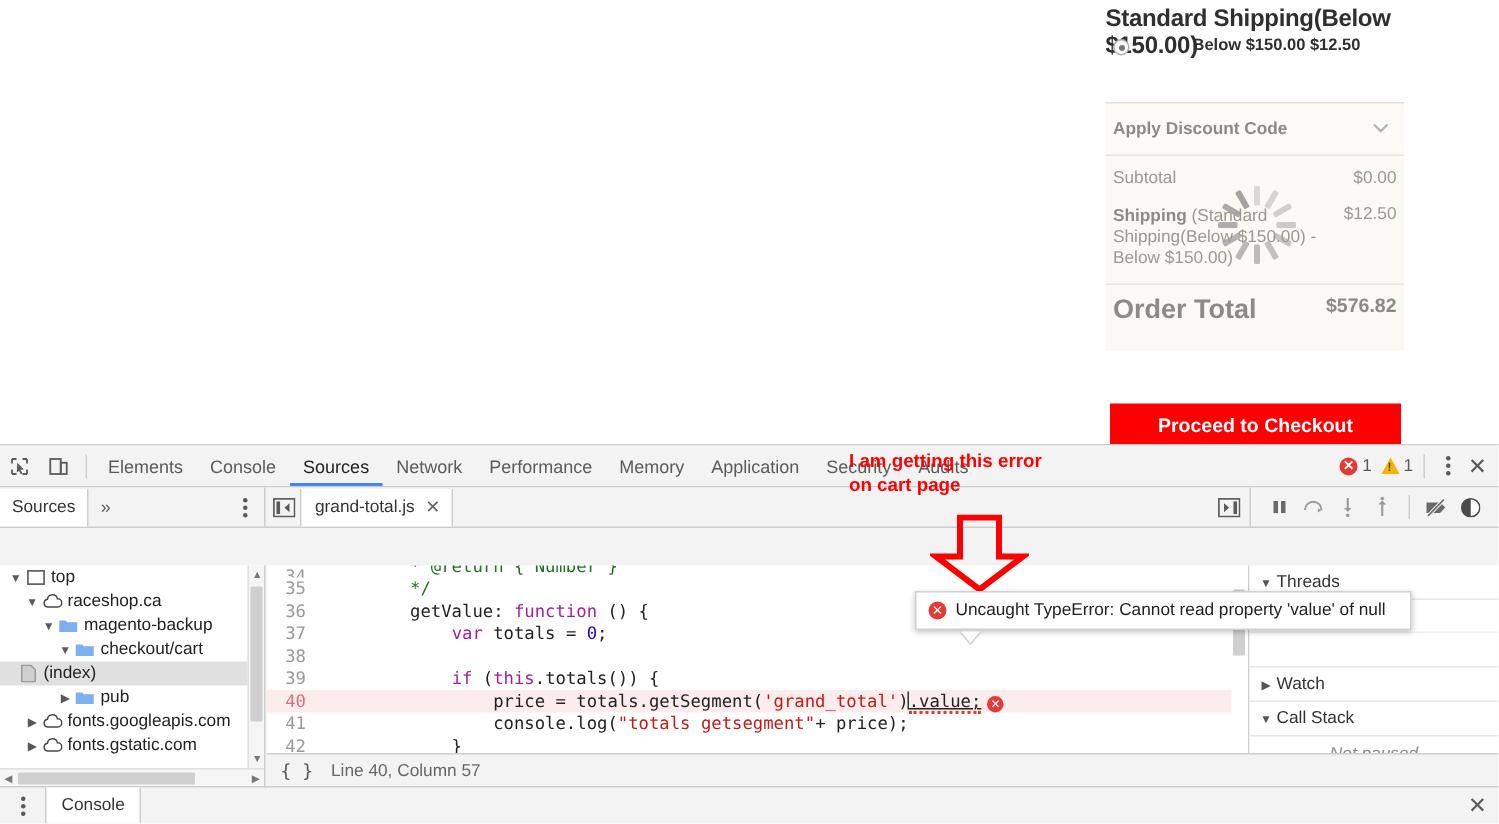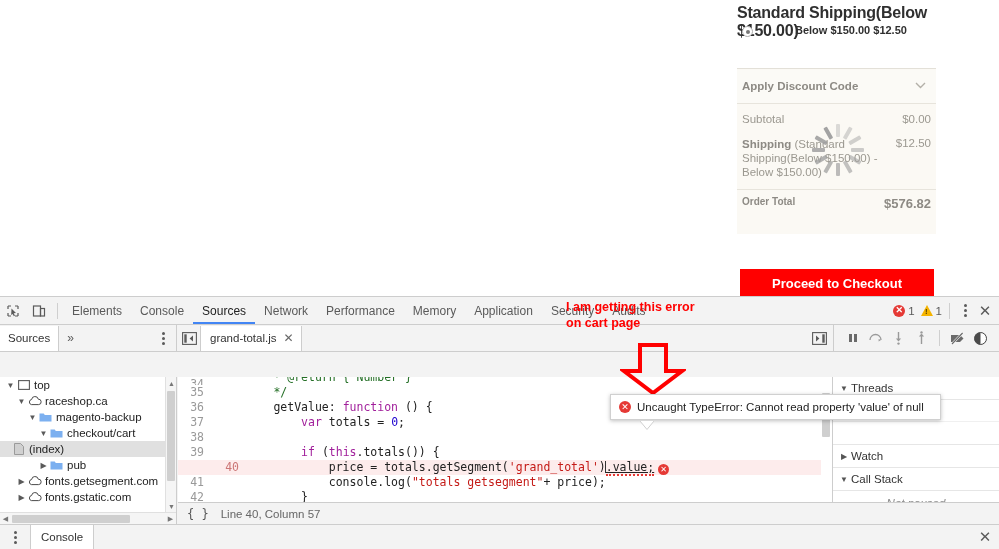--- a/index.html
+++ b/index.html
@@ -33,21 +33,21 @@
     position:absolute;left:0;top:1px;width:199px;height:34px;
     border-bottom:1px solid #e7e4dc;background:#fbfaf6;box-sizing:border-box;
   }
   .disc-label{position:absolute;left:5px;top:10px;font-size:11.5px;font-weight:bold;color:#8d8a84;}
   .chev{position:absolute;right:10px;top:12px;width:11px;height:7px;}
   .chev svg{display:block}
   .tot-row{position:absolute;left:0;width:199px;font-size:11.5px;color:#9b9890;}
   .tot-lab{position:absolute;left:5px;}
   .tot-val{position:absolute;right:5px;text-align:right;}
   .order-sep{position:absolute;left:0;top:120px;width:199px;height:1px;background:#e7e4dc;}
-  .ot-lab{position:absolute;left:5px;top:127px;font-size:10px;font-weight:bold;color:#8d8a84;}
+  .ot-lab{position:absolute;left:5px;top:127px;font-size:18px;font-weight:bold;color:#8d8a84;}
   .ot-val{position:absolute;right:5px;top:127px;font-size:13px;font-weight:bold;color:#8d8a84;}
 
   
   #spinner{position:absolute;left:810px;top:122px;width:56px;height:56px;}
   #spinner i{
     position:absolute;left:50%;top:50%;width:4px;height:13px;margin-left:-2px;margin-top:-26px;
     background:#9e9e9e;border-radius:1px;transform-origin:2px 26px;
   }
 
   #checkout-btn{
@@ -114,21 +114,21 @@
   #nav-vthumb{position:absolute;left:1px;top:14px;width:8px;height:90px;background:#cfcfcf;border-radius:1px;}
   .sc-arrow{position:absolute;left:0;width:11px;height:12px;display:flex;align-items:center;justify-content:center;font-size:7px;color:#777;}
   #nav-hscroll{position:absolute;left:0;right:0;bottom:0;height:12px;background:#f5f5f5;border-top:1px solid #e0e0e0;box-sizing:border-box;}
   #nav-hthumb{position:absolute;left:12px;top:2px;width:118px;height:8px;background:#cfcfcf;border-radius:1px;}
 
   #editor-pane{position:absolute;left:178px;top:0;right:166px;bottom:0;background:#fff;border-right:1px solid #cdcdcd;box-sizing:border-box;overflow:hidden;}
   #code-area{position:absolute;left:0;top:0;right:0;bottom:13px;overflow:hidden;}
   .cline{position:relative;height:15px;font-family:"DejaVu Sans Mono","Liberation Mono",monospace;font-size:11.5px;line-height:15px;white-space:pre;}
   .cline.hl{background:#fdecec;}
   .gut{position:absolute;left:0;top:0;width:32px;text-align:right;padding-right:6px;color:#999;box-sizing:border-box;}
-  .hl .gut{color:#c77;margin-left:35px;}
+  .hl .gut{color:#c77;}
   .ctxt{position:absolute;left:40px;top:0;}
   .kw{color:#a11f9b}.str{color:#c41a16}.str2{color:#c41a16}
   .num{color:#1c00cf}.com{color:#236e25}.pln{color:#222}
   .cursor{display:inline-block;width:0;border-left:1px solid #333;height:12px;vertical-align:-2px;margin:0 -0.5px;}
   .squig{border-bottom:2px dotted #e53935;text-decoration:underline;}
   .errdot{display:inline-block;width:11px;height:11px;border-radius:50%;background:#e53935;color:#fff;font-size:8px;line-height:11px;text-align:center;vertical-align:-1px;margin-left:4px;font-family:"Liberation Sans",sans-serif;}
   #ed-vscroll{position:absolute;right:0;top:0;width:11px;bottom:13px;background:#fff;}
   #ed-vthumb{position:absolute;left:1px;top:16px;width:8px;height:44px;background:#cfcfcf;border-radius:1px;}
   #ed-hscroll{position:absolute;left:0;right:0;bottom:0;height:13px;background:#fff;border-top:1px solid #eee;box-sizing:border-box;}
   #ed-hthumb{position:absolute;left:14px;top:3px;width:516px;height:8px;background:#c9c9c9;border-radius:1px;}
@@ -410,21 +410,21 @@
           </span>
         <span>pub</span>
       </div>
       <div class="tree-row" style="padding-left:16px">
         <span class="tri">▶</span>
         <span class="tico">
             <svg width="14" height="10" viewBox="0 0 14 10">
               <path d="M3.4 8.6 A2.6 2.6 0 0 1 3.6 3.5 A3.4 3.4 0 0 1 10.3 3.2 A2.7 2.7 0 0 1 10.6 8.6 z" fill="#fff" stroke="#4a4a4a" stroke-width="1"></path>
             </svg>
           </span>
-        <span>fonts.getsegment.com</span>
+        <span>fonts.googleapis.com</span>
       </div>
       <div class="tree-row" style="padding-left:16px">
         <span class="tri">▶</span>
         <span class="tico">
             <svg width="14" height="10" viewBox="0 0 14 10">
               <path d="M3.4 8.6 A2.6 2.6 0 0 1 3.6 3.5 A3.4 3.4 0 0 1 10.3 3.2 A2.7 2.7 0 0 1 10.6 8.6 z" fill="#fff" stroke="#4a4a4a" stroke-width="1"></path>
             </svg>
           </span>
         <span>fonts.gstatic.com</span>
       </div>

